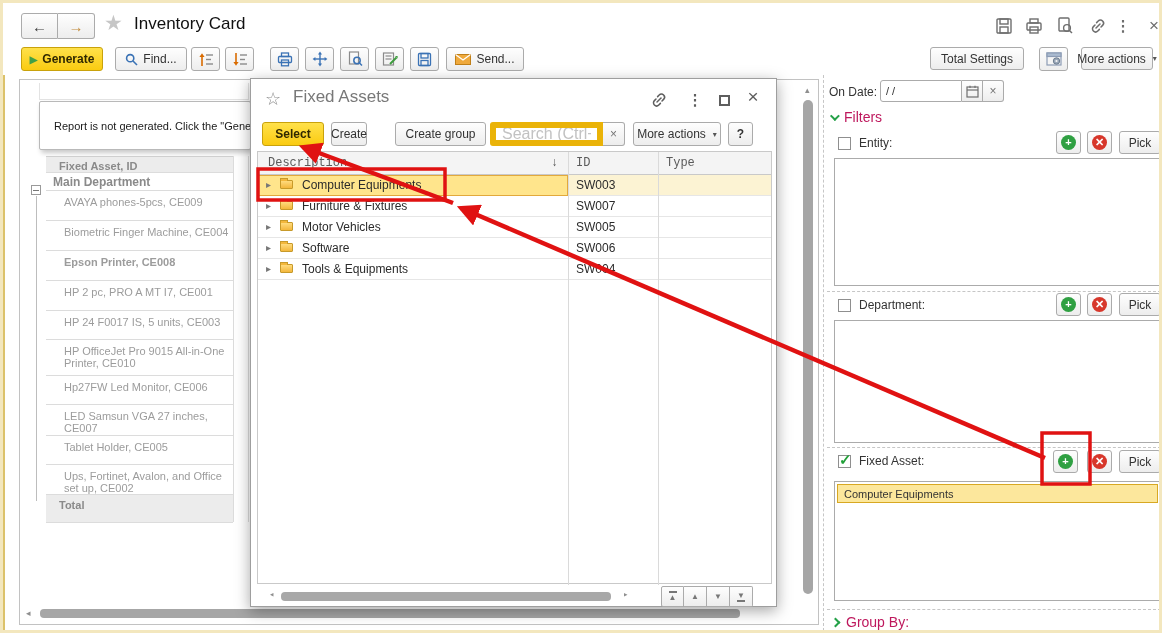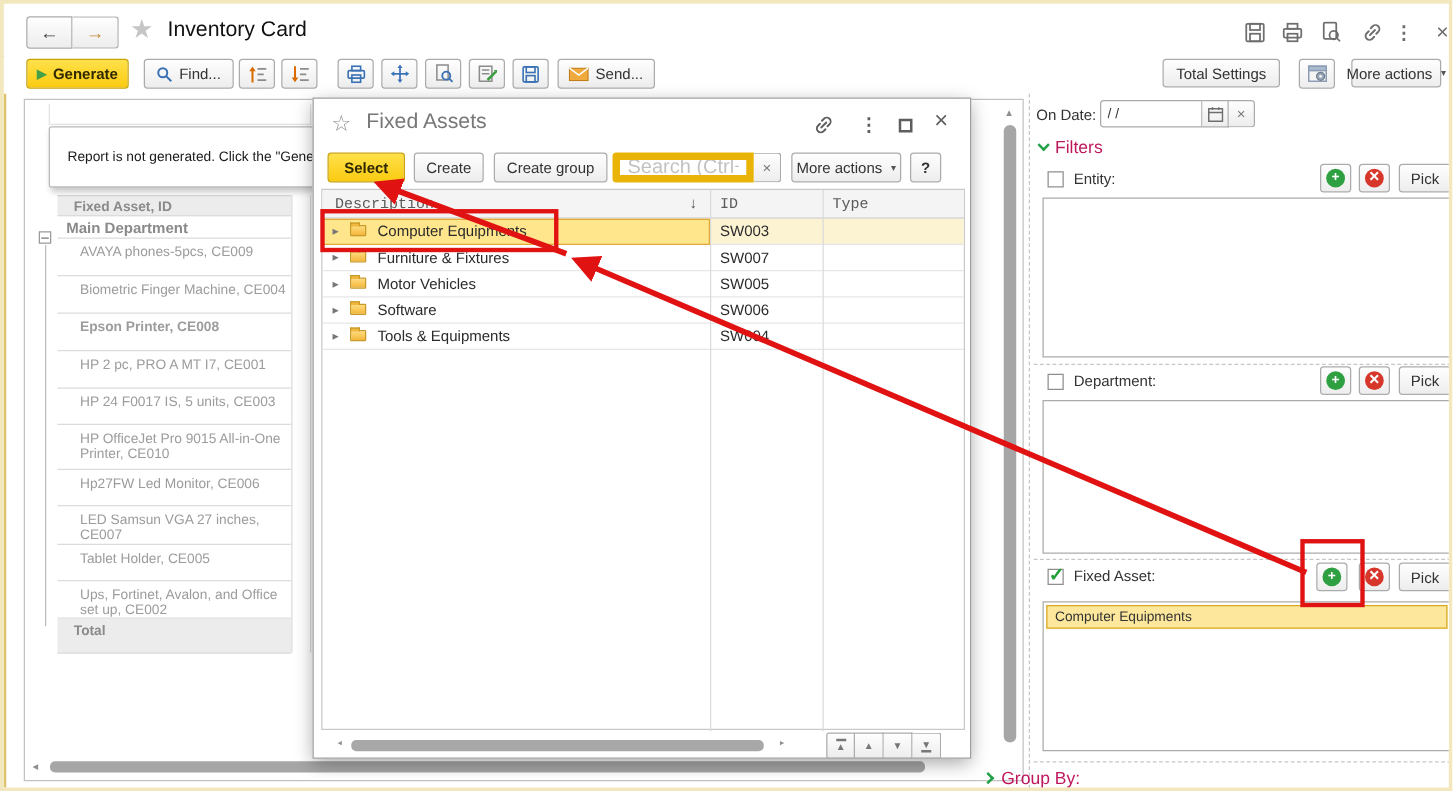--- a/index.html
+++ b/index.html
@@ -366,21 +366,21 @@
     </div>
   <div class="btn" style="left:1084px;top:447px;width:25px;height:23px;">
       <span class="circ r">✕</span>
     </div>
   <div class="btn" style="left:1116px;top:447px;width:42px;height:23px;">Pick</div>
   <div class="listbox" style="top:478px;height:120px;">
     <div class="sel-item">Computer Equipments</div>
   </div>
 
   <div class="dashline" style="top:606px;"></div>
-  <div class="green-hdr" style="left:784px;top:611px;">
+  <div class="green-hdr" style="left:829px;top:611px;">
     <span class="chev right"></span>
     <span>Group By:</span>
   </div>
 
   <div class="dialog">
     <div class="dlg-star">☆</div>
     <div class="dlg-title">Fixed Assets</div>
     <div class="dlg-ico" style="left:398px;">
       <svg class="lineart" width="18" height="18" viewBox="0 0 18 18">
           <g fill="none" stroke="#5E5E5E" stroke-width="1.5" stroke-linecap="round">
@@ -394,21 +394,21 @@
         <span style="font-size:15px;font-weight:bold;">⋮</span>
       </div>
     <div class="dlg-ico" style="left:463px;">
         <span class="maxbox"></span>
       </div>
     <div class="dlg-ico" style="left:492px;top:8px;">
         <span style="font-size:19px;">×</span>
       </div>
 
     <div class="btn ybtn" style="left:11px;top:43px;width:62px;height:24px;">Select</div>
-    <div class="btn" style="left:80px;top:43px;width:56px;height:24px;">Create</div>
+    <div class="btn" style="left:80px;top:43px;width:36px;height:24px;">Create</div>
     <div class="btn" style="left:144px;top:43px;width:91px;height:24px;">Create group</div>
     <div class="search" style="left:239px;top:43px;">
       <input placeholder="Search (Ctrl+F)" style="">
       <div class="btn clr">
           <span>×</span>
         </div>
     </div>
     <div class="btn" style="left:382px;top:43px;width:88px;height:24px;">
       <span>More actions</span>
         <span class="caret">▾</span>

